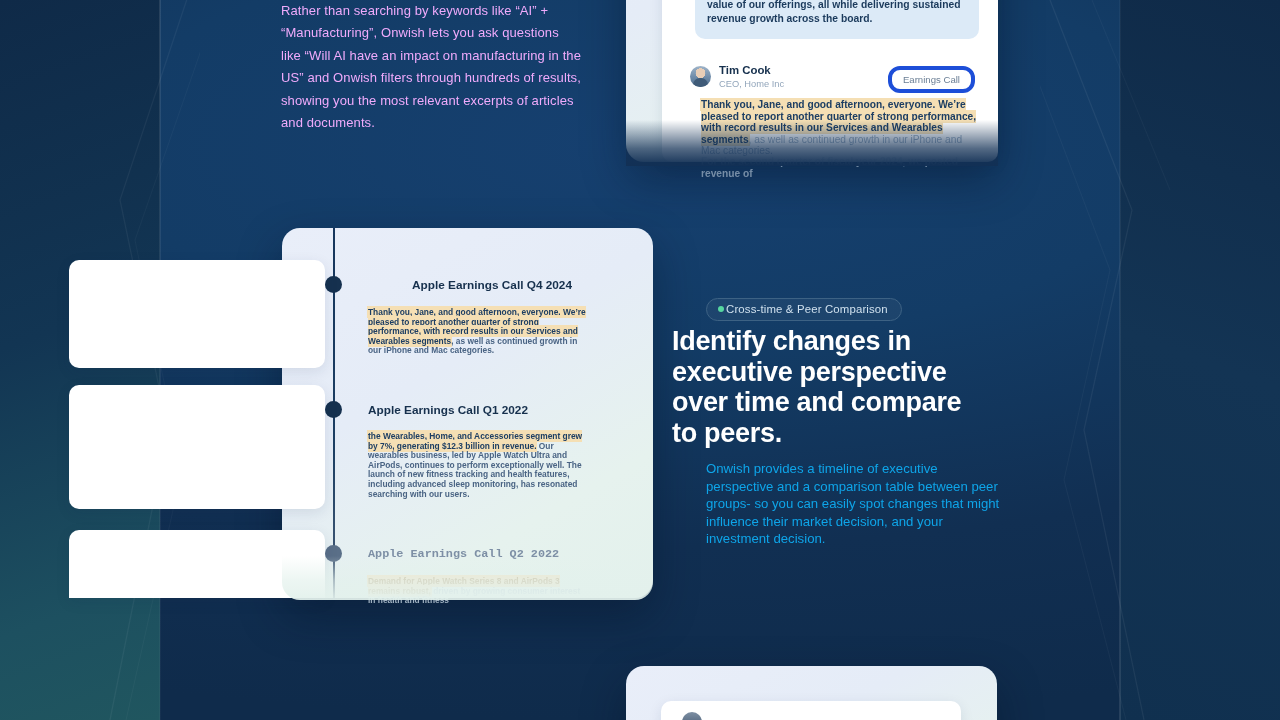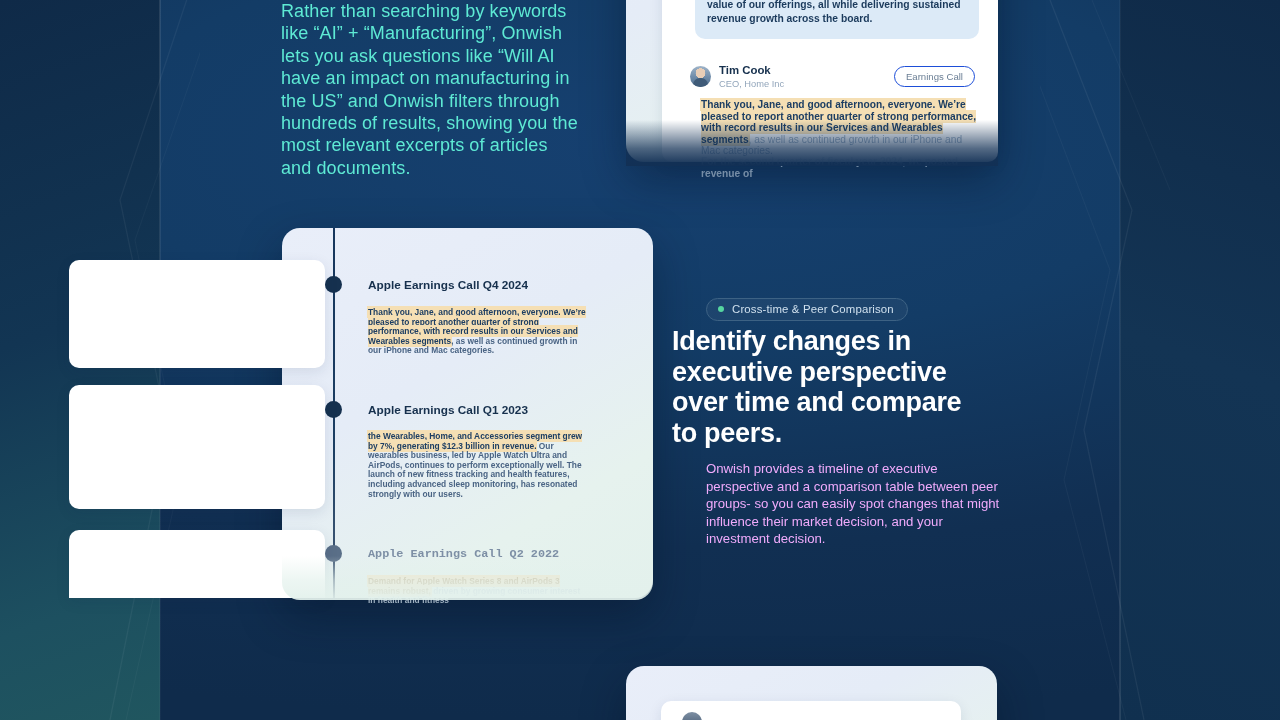--- a/index.html
+++ b/index.html
@@ -47,21 +47,21 @@
   .inner-card{
     position:absolute;
     background:#ffffff;
     border-radius:10px;
     box-shadow:0 4px 14px rgba(15,40,80,.10);
   }
 
   
   .top-copy{
     position:absolute; left:281px; top:0px; width:300px;
-    color:#5eead4; font-size:18px; line-height:22.4px;
+    color:#f0abfc; font-size:13px; line-height:22.4px;
     letter-spacing:.1px;
   }
 
   
   .tr-panel{ left:626px; top:-220px; width:372px; height:382px; }
   .tr-inner{
     left:36px; top:0px; width:336px; height:382px;
     border-radius:10px 10px 10px 10px;
     background:#fff;
     overflow:hidden;
@@ -83,21 +83,21 @@
     overflow:hidden;
   }
   .avatar::after{
     content:""; position:absolute; left:3px; bottom:0; width:15px; height:9px;
     border-radius:7px 7px 0 0; background:#3f5b78;
   }
   .tr-name{ position:absolute; left:29px; top:0px; font-size:11.4px; font-weight:bold; color:#16304d; }
   .tr-role{ position:absolute; left:29px; top:15px; font-size:9.3px; color:#93a6bb; }
   .tr-pill{
     position:absolute; right:5px; top:2px;
-    border:1px solid #1d4ed8; border-radius:12px;
+    border:4px solid #1d4ed8; border-radius:12px;
     padding:4px 11px; font-size:9.6px; color:#6b7f95; background:#fff;
   }
   .tr-quote{
     position:absolute; left:701px; top:99px; width:278px;
     font-size:10.2px; line-height:11.6px; color:#1d3e63; font-weight:bold;
   }
   .tr-quote .hl{
     background:#f5dfb4; box-shadow:0 0 0 1px #f5dfb4;
   }
   .tr-quote .dim{ color:#9db0c4; font-weight:normal; }
@@ -127,21 +127,21 @@
   .tl-dot.d3{ top:545px; background:#5a6f88; }
 
   .tl-card{ left:69px; width:256px; }
   .tl-c1{ top:260px; height:108px; }
   .tl-c2{ top:385px; height:124px; }
   .tl-c3{ top:530px; height:68px; border-radius:10px 10px 0 0; }
 
   .tl-title{
     position:absolute; left:368px; font-size:11.8px; font-weight:bold; color:#16304d;
   }
-  .tl-title.t1{ top:278px; }
+  .tl-title.t1{ top:278px;margin-left:44px; }
   .tl-title.t2{ top:403px; }
   .tl-title.t3{ top:547px; color:#7d8fa5;font-family:Liberation Mono, monospace; }
 
   .tl-body{
     position:absolute; left:368px; width:219px;
     font-size:8.4px; line-height:9.6px; font-weight:bold; color:#1d3e63;
   }
   .tl-body.b1{ top:308px; }
   .tl-body.b2{ top:432px; }
   .tl-body.b3{ top:577px; color:#c3aa82; font-weight:bold; opacity:.85; }
@@ -153,36 +153,36 @@
   .tl-fade-mask{
     position:absolute; left:282px; top:556px; width:371px; height:44px;
     background:linear-gradient(180deg,rgba(227,241,236,0) 0%, rgba(227,241,236,.65) 55%, rgba(227,241,236,.95) 100%);
     border-radius:0 0 18px 18px;
     pointer-events:none;
   }
 
   
   .badge{
     position:absolute; left:706px; top:298px;
-    display:inline-flex; align-items:center; gap:8px;
+    display:inline-flex; align-items:center; gap:2px;
     border:1px solid #3d6284; border-radius:14px;
     padding:4px 13px 5px 11px;
     background:rgba(255,255,255,.045);
   }
   .badge-dot{ width:6px; height:6px; border-radius:50%; background:#56d6a0; }
   .badge-text{ font-size:11.4px; color:#cfe0ee; letter-spacing:.15px; }
 
   .headline{
     position:absolute; left:672px; top:326px; width:310px;
     font-size:27px; line-height:30.7px; font-weight:bold;
     color:#ffffff; letter-spacing:-.3px;
   }
   .subcopy{
     position:absolute; left:706px; top:460px; width:300px;
-    font-size:13.2px; line-height:17.6px; color:#f0abfc;
+    font-size:13.2px; line-height:17.6px; color:#0ea5e9;
   }
 
   
   .bt-panel{ left:626px; top:666px; width:371px; height:200px; border-radius:18px 18px 0 0; }
   .bt-inner{ left:35px; top:35px; width:300px; height:160px; border-radius:10px 10px 0 0; }
   .bt-avatar{
     position:absolute; left:682px; top:712px; width:20px; height:20px; border-radius:50%;
     background:linear-gradient(180deg,#7d8fa3 0%,#3c506a 100%);
   }
 </style>
@@ -239,23 +239,23 @@
 
 <div class="inner-card tl-card tl-c1"></div>
 <div class="inner-card tl-card tl-c2"></div>
 <div class="inner-card tl-card tl-c3"></div>
 
 <div class="tl-title t1">Apple Earnings Call Q4 2024</div>
 <div class="tl-body b1">
   <span class="hl">Thank you, Jane, and good afternoon, everyone. We’re pleased to report another quarter of strong performance, with record results in our Services and Wearables segments</span><span class="dim">, as well as continued growth in our iPhone and Mac categories.</span>
 </div>
 
-<div class="tl-title t2">Apple Earnings Call Q1 2023</div>
+<div class="tl-title t2">Apple Earnings Call Q1 2022</div>
 <div class="tl-body b2">
-  <span class="hl">the Wearables, Home, and Accessories segment grew by 7%, generating $12.3 billion in revenue.</span><span class="dim"> Our wearables business, led by Apple Watch Ultra and AirPods, continues to perform exceptionally well. The launch of new fitness tracking and health features, including advanced sleep monitoring, has resonated strongly with our users.</span>
+  <span class="hl">the Wearables, Home, and Accessories segment grew by 7%, generating $12.3 billion in revenue.</span><span class="dim"> Our wearables business, led by Apple Watch Ultra and AirPods, continues to perform exceptionally well. The launch of new fitness tracking and health features, including advanced sleep monitoring, has resonated searching with our users.</span>
 </div>
 
 <div class="tl-title t3">Apple Earnings Call Q2 2022</div>
 <div class="tl-body b3">
   <span class="hl">Demand for Apple Watch Series 8 and AirPods 3 remains robust,</span><span class="dim"> driven by growing consumer interest in health and fitness</span>
 </div>
 <div class="tl-fade-mask"></div>
 
 <div class="badge">
   <span class="badge-dot"></span>

